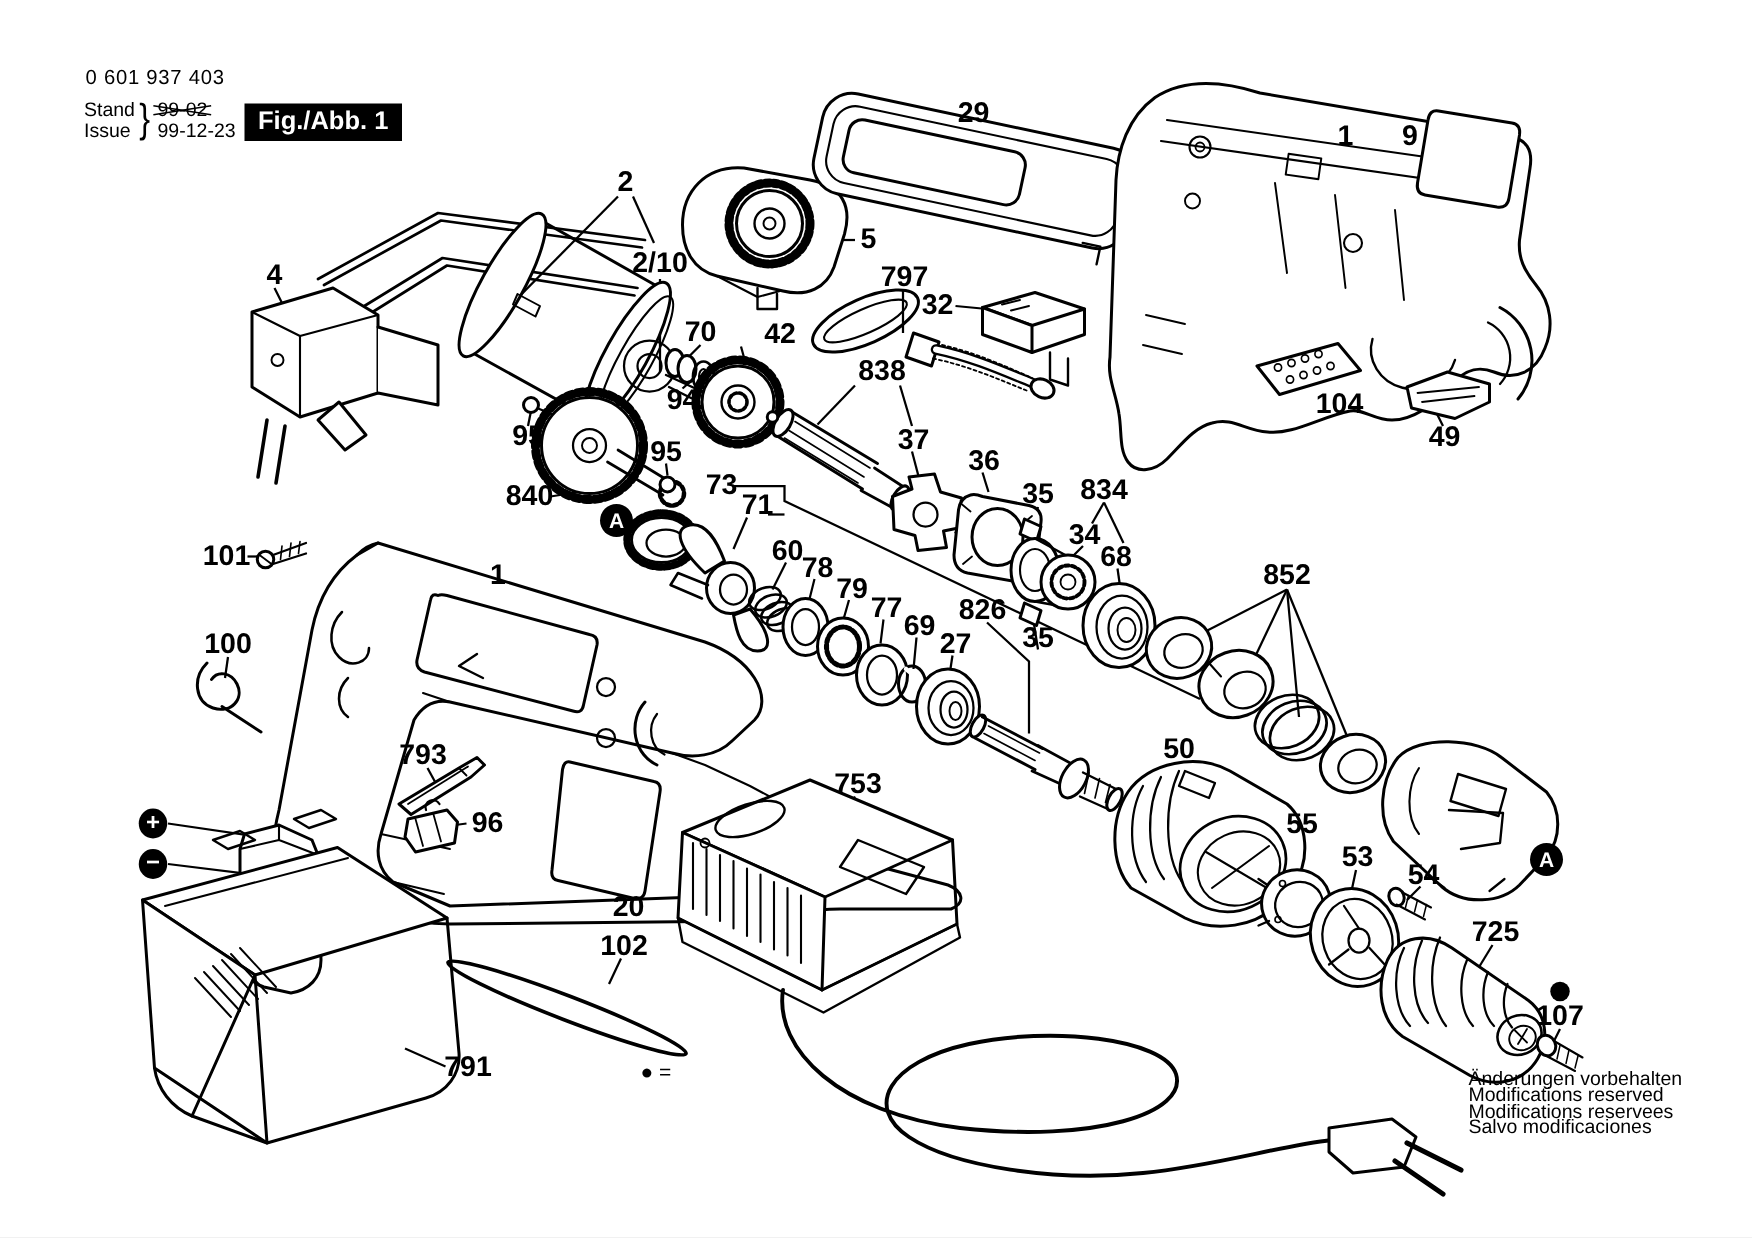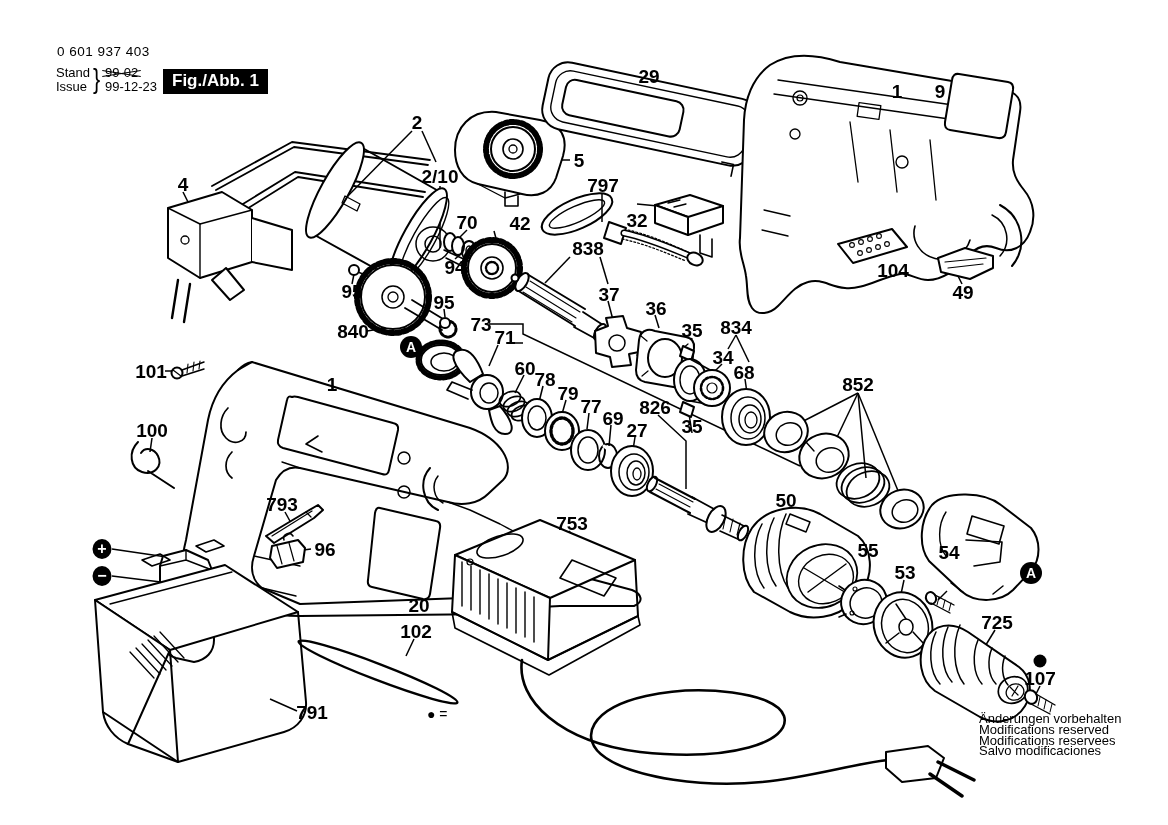--- a/index.html
+++ b/index.html
@@ -449,21 +449,21 @@
   </g>
 </svg>
 
 <div class="overlay">
       <div class="callout" style="left: 183px; top: 184px;">4</div>
       <div class="callout" style="left: 417px; top: 122px;">2</div>
       <div class="callout" style="left: 440px; top: 176px;">2/10</div>
       <div class="callout" style="left: 579px; top: 160px;">5</div>
       <div class="callout" style="left: 649px; top: 76px;">29</div>
       <div class="callout" style="left: 603px; top: 185px;">797</div>
-      <div class="callout" style="left: 625px; top: 220px; margin-left: 12px;">32</div>
+      <div class="callout" style="left: 625px; top: 204px;">32</div>
       <div class="callout" style="left: 897px; top: 91px;">1</div>
       <div class="callout" style="left: 940px; top: 91px;">9</div>
       <div class="callout" style="left: 893px; top: 270px;">104</div>
       <div class="callout" style="left: 963px; top: 292px;">49</div>
       <div class="callout" style="left: 467px; top: 222px;">70</div>
       <div class="callout" style="left: 494px; top: 223px; margin-left: 26px;">42</div>
       <div class="callout" style="left: 455px; top: 267px;">94</div>
       <div class="callout" style="left: 352px; top: 291px;">95</div>
       <div class="callout" style="left: 444px; top: 302px;">95</div>
       <div class="callout" style="left: 353px; top: 331px;">840</div>
@@ -489,21 +489,21 @@
       <div class="callout" style="left: 613px; top: 418px;">69</div>
       <div class="callout" style="left: 152px; top: 430px;">100</div>
       <div class="callout" style="left: 282px; top: 504px;">793</div>
       <div class="callout" style="left: 325px; top: 549px;">96</div>
       <div class="callout" style="left: 419px; top: 605px;">20</div>
       <div class="callout" style="left: 416px; top: 631px;">102</div>
       <div class="callout" style="left: 572px; top: 523px;">753</div>
       <div class="callout" style="left: 786px; top: 500px;">50</div>
       <div class="callout" style="left: 868px; top: 550px;">55</div>
       <div class="callout" style="left: 905px; top: 572px;">53</div>
-      <div class="callout" style="left: 949px; top: 552px;">54</div>
+      <div class="callout" style="left: 949px; top: 584px;">54</div>
       <div class="callout" style="left: 997px; top: 622px; text-align: right;">725</div>
       <div class="callout" style="left: 1040px; top: 678px;">107</div>
       <div class="callout" style="left: 312px; top: 712px;">791</div>
       <div class="marker a" style="left: 411px; top: 347px;">A</div>
       <div class="marker a" style="left: 1031px; top: 573px;">A</div>
       <div class="marker sign" style="left: 102px; top: 549px;">+</div>
       <div class="marker sign" style="left: 102px; top: 576px;">−</div>
       <div class="marker dot" style="left: 1040px; top: 661px;"></div>
     </div>
 

